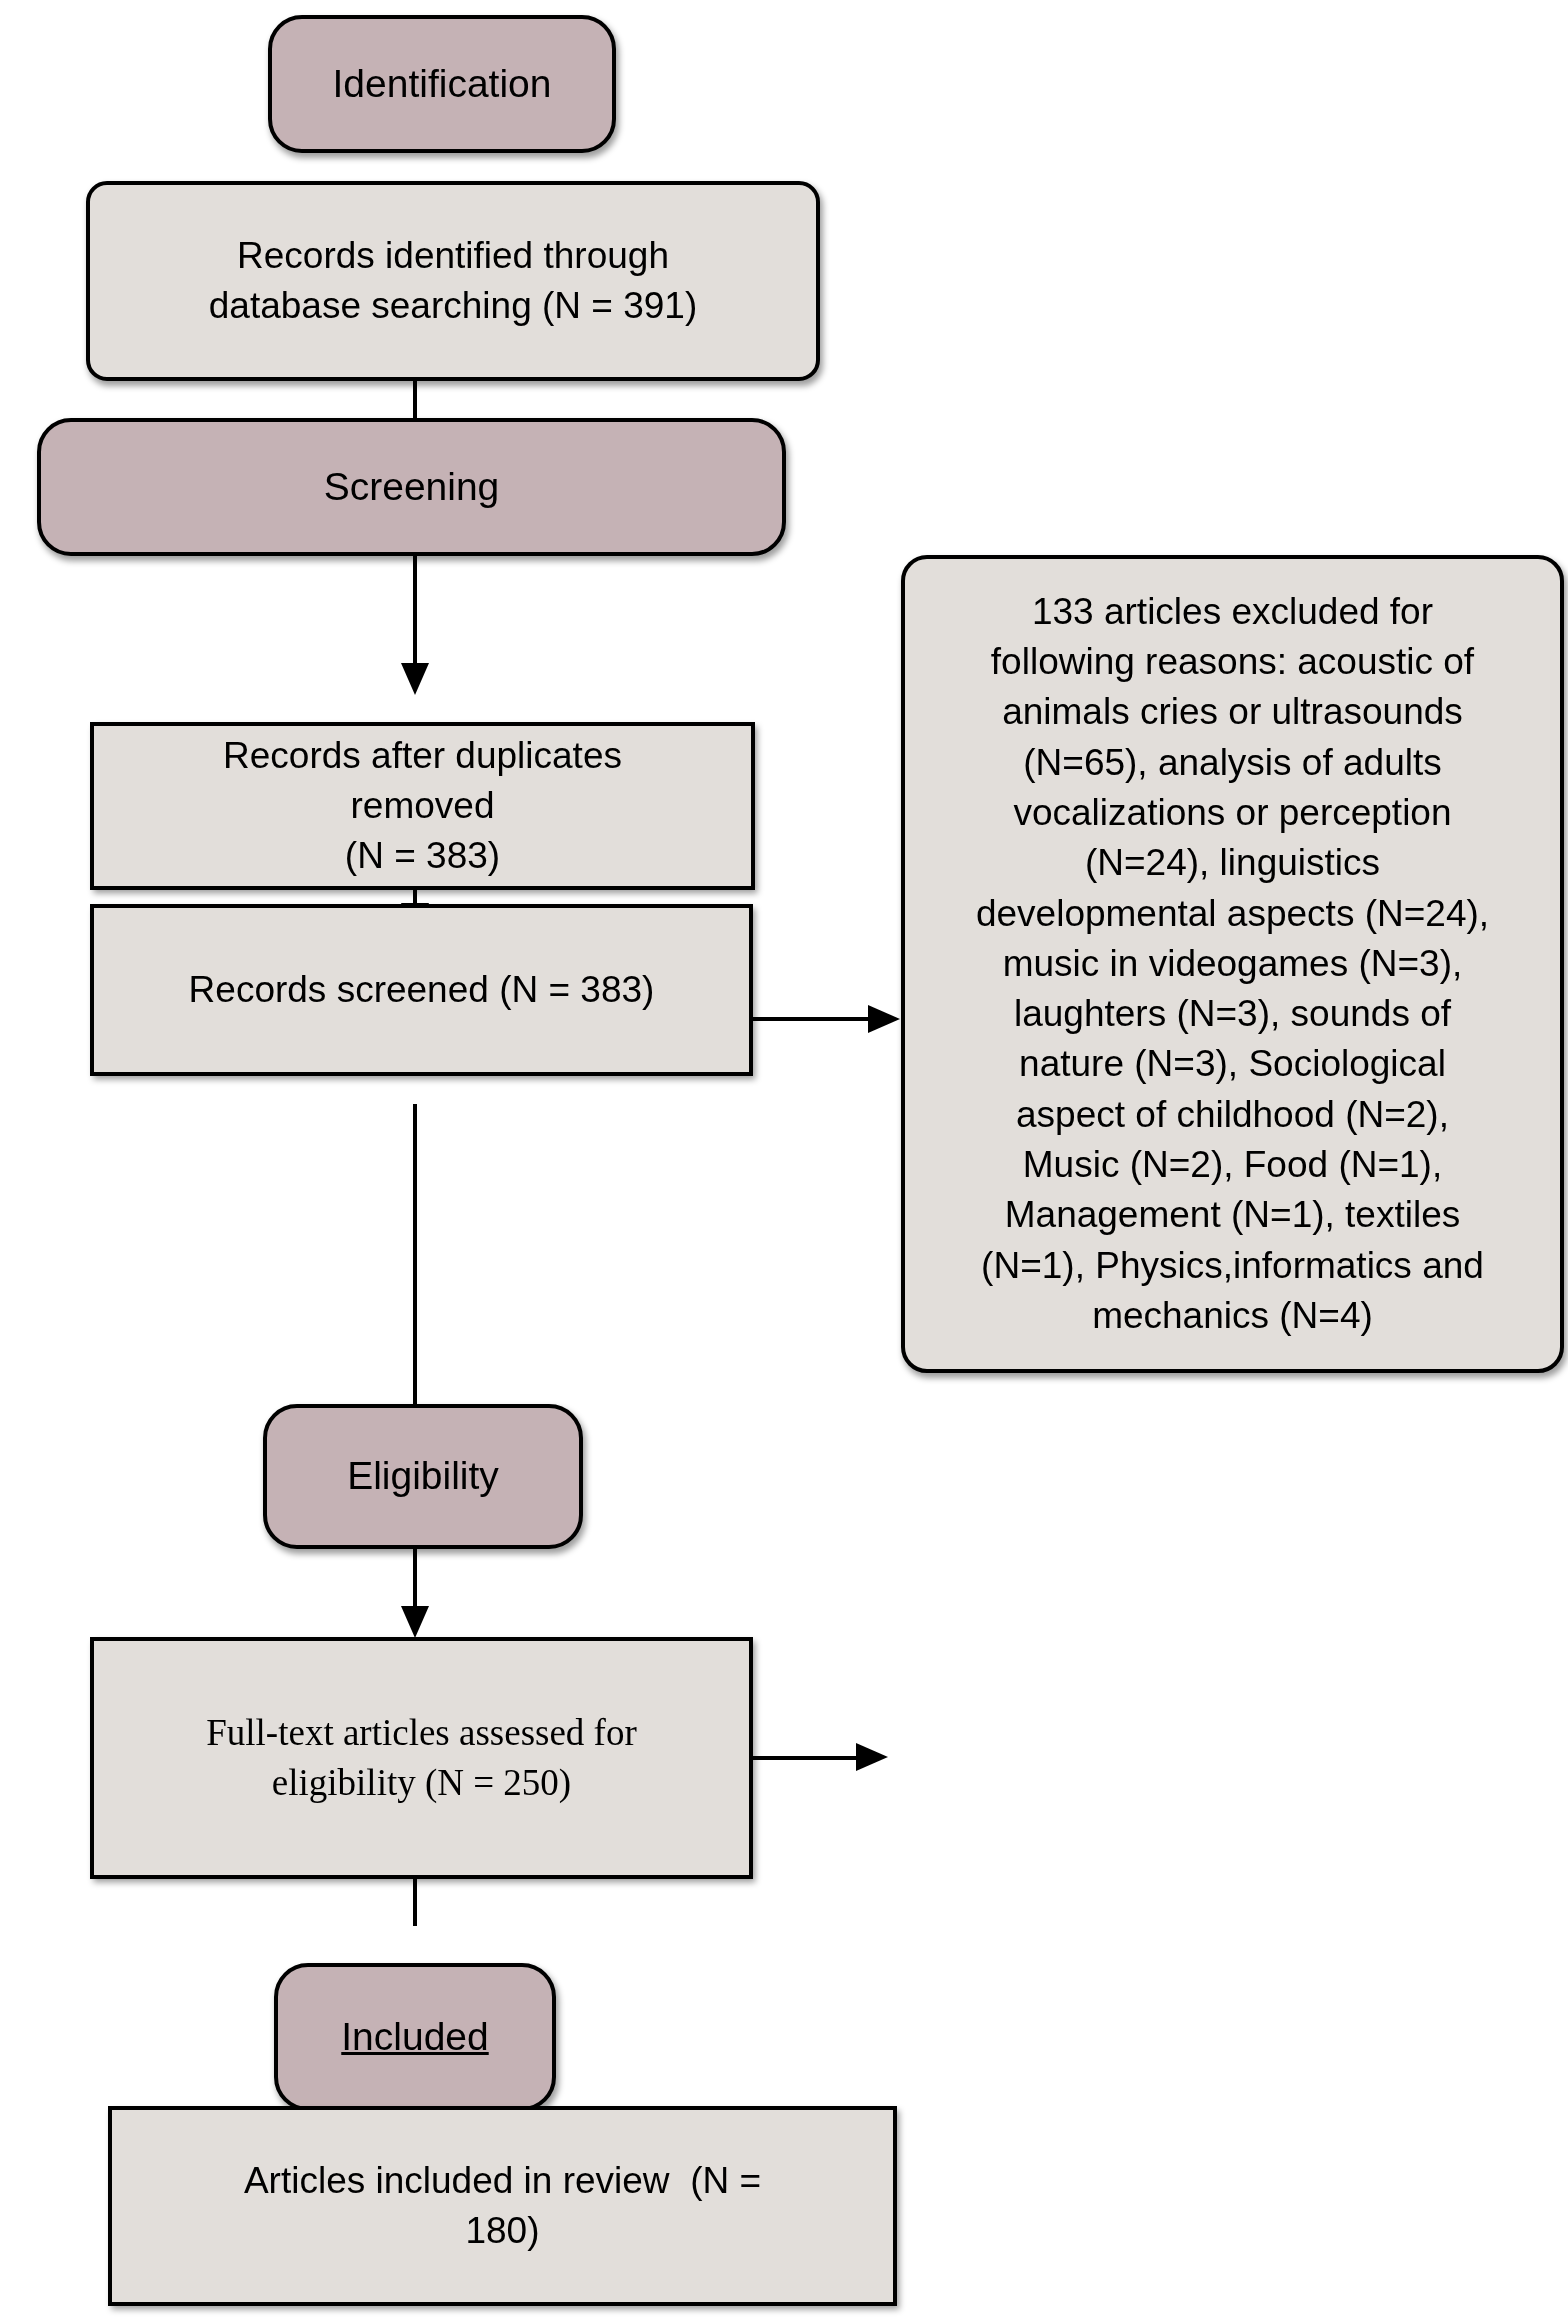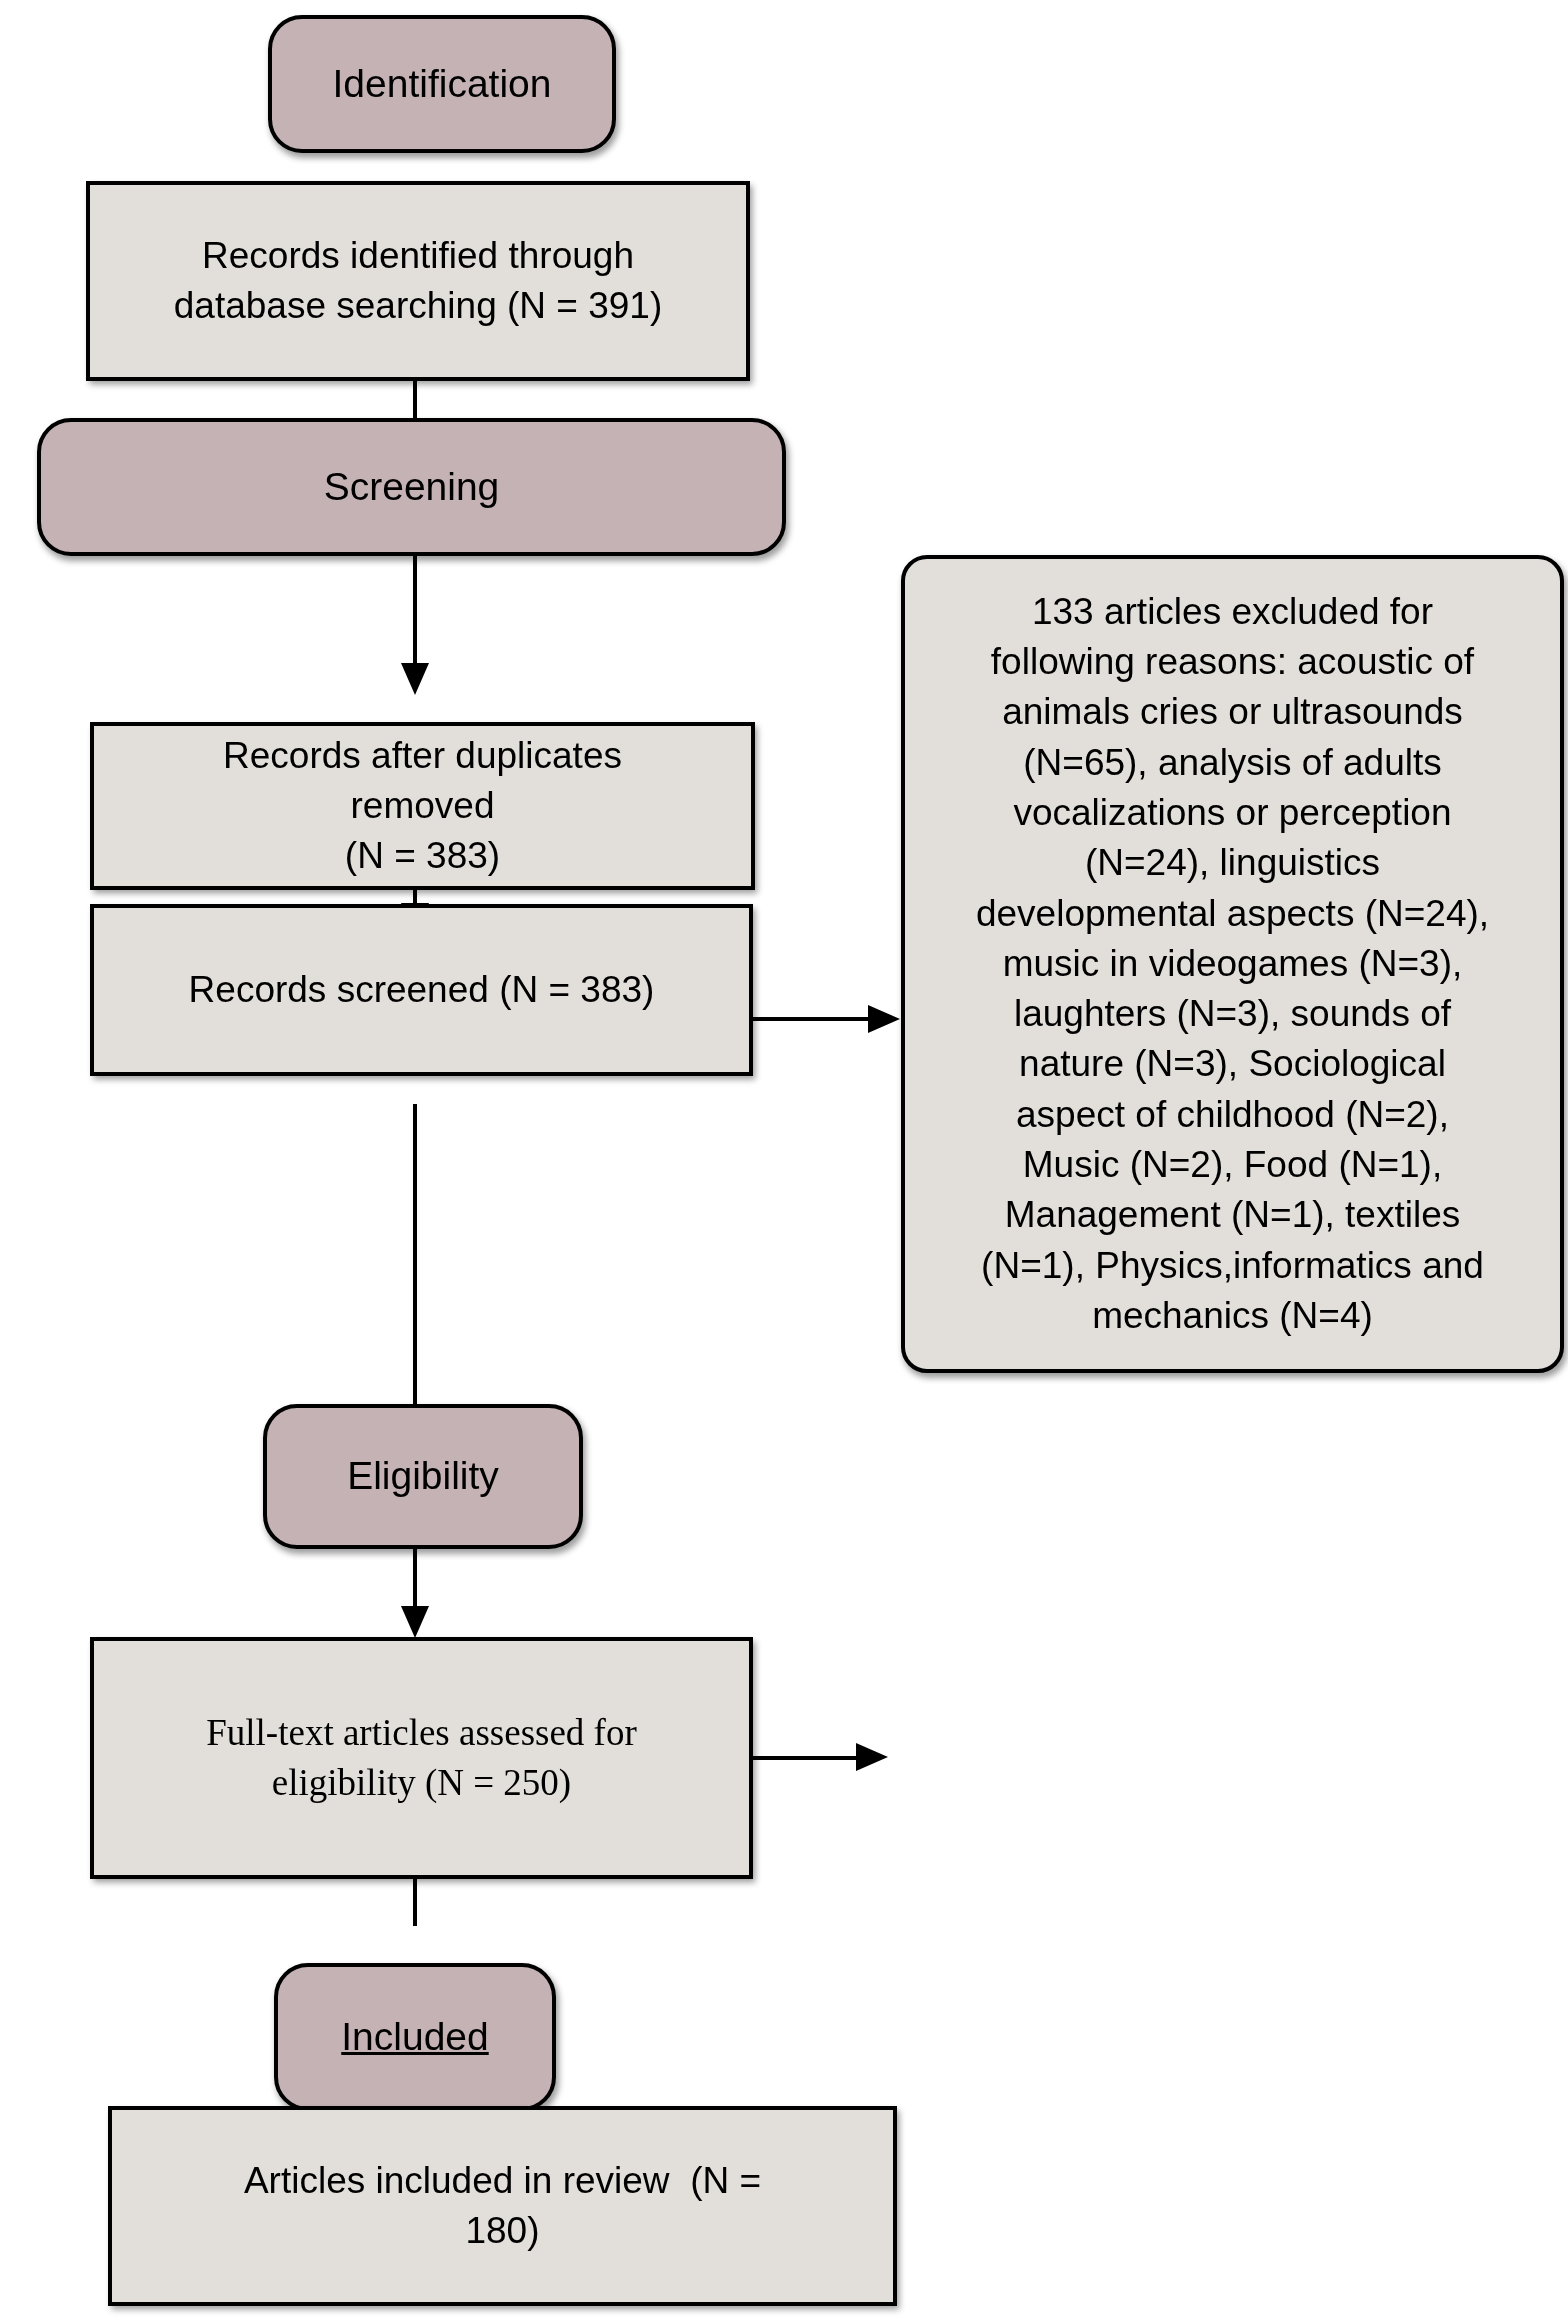--- a/index.html
+++ b/index.html
@@ -73,21 +73,21 @@
 </style>
 </head>
 <body>
 
 <div id="canvas">
 
   <div class="stadium" style="left:248px; top:15.4px; width:340px; height:130px;margin-left:20px;">
     <span class="txt">Identification</span>
   </div>
 
-  <div class="rect" style="left:86px; top:181px; width:664px; height:200px;">
+  <div class="rect" style="left:86px; top:181px; width:734px; height:200px;border-radius:21px;">
     <span class="txt">Records identified through
 database searching (N = 391)</span>
   </div>
 
   <div class="vline" style="left:413px; top:379px; height:42px;"></div>
 
   <div class="stadium" style="left:37px; top:418px; width:741px; height:130px;">
     <span class="txt">Screening</span>
   </div>
 

